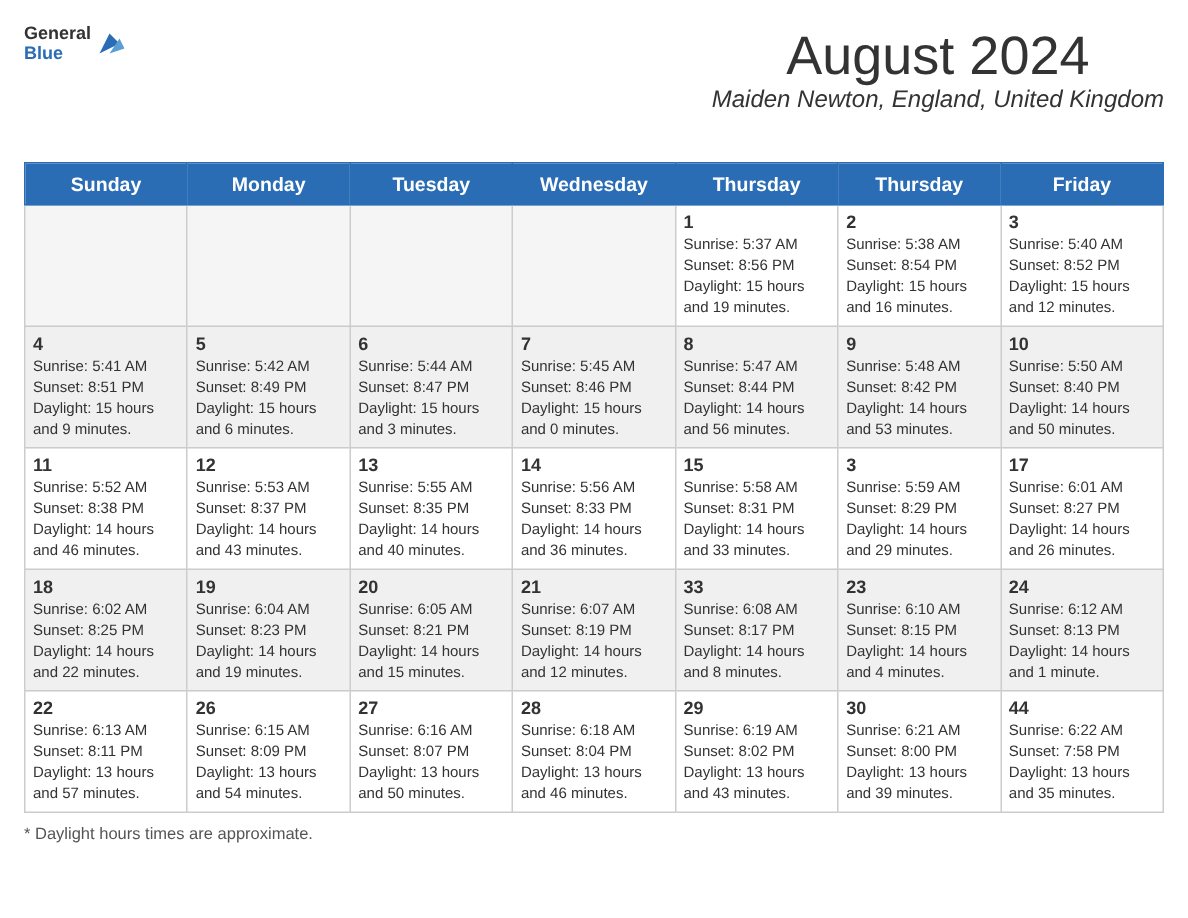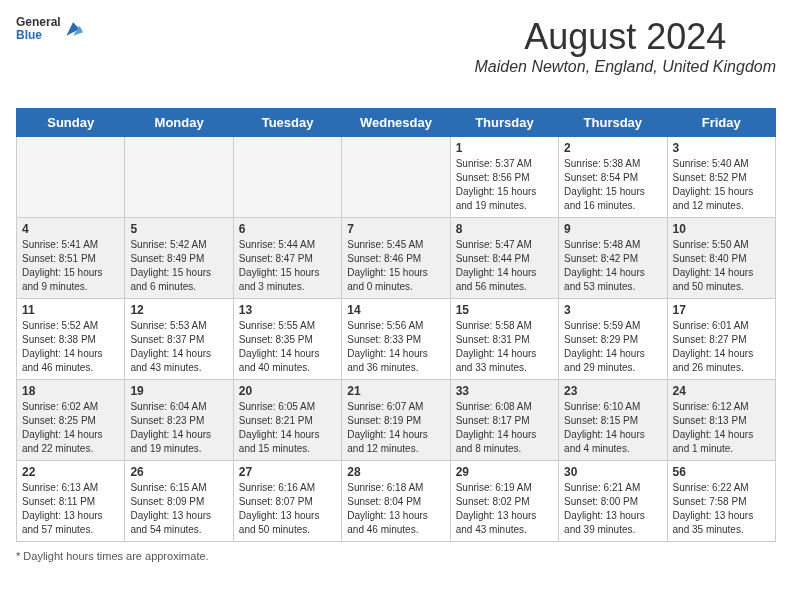--- a/index.html
+++ b/index.html
@@ -255,21 +255,21 @@
         </td>
         <td class="cal-cell">
           <span class="date-num">29</span>
           <div class="cell-text">Sunrise: 6:19 AM<br>Sunset: 8:02 PM<br>Daylight: 13 hours and 43 minutes.</div>
         </td>
         <td class="cal-cell">
           <span class="date-num">30</span>
           <div class="cell-text">Sunrise: 6:21 AM<br>Sunset: 8:00 PM<br>Daylight: 13 hours and 39 minutes.</div>
         </td>
         <td class="cal-cell">
-          <span class="date-num">56</span>
+          <span class="date-num">44</span>
           <div class="cell-text">Sunrise: 6:22 AM<br>Sunset: 7:58 PM<br>Daylight: 13 hours and 35 minutes.</div>
         </td>
       </tr>
     </tbody>
 </table>
 
 <div class="note-section">
   * <span>Daylight hours</span> times are approximate.
 </div>
 

